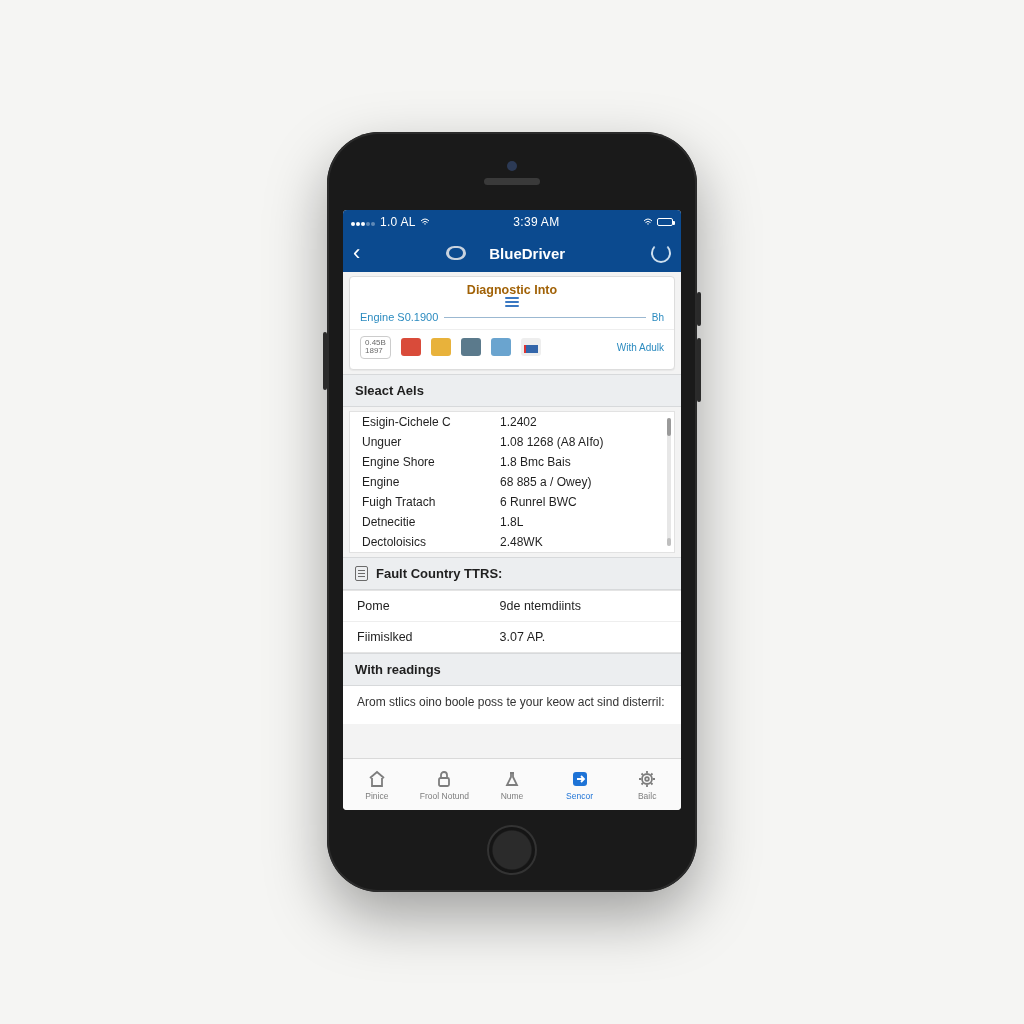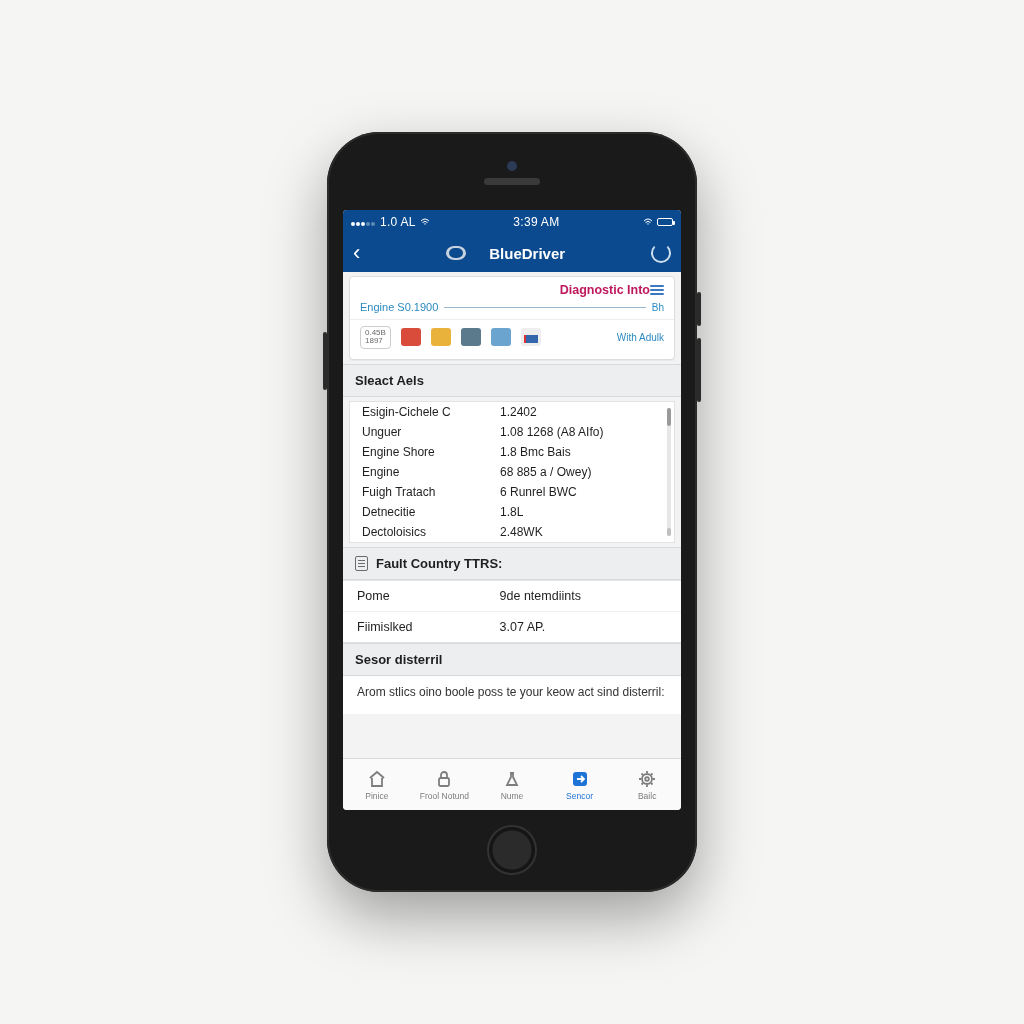--- a/index.html
+++ b/index.html
@@ -77,22 +77,22 @@
   .nav-refresh {
     width:20px; height:20px; border:2px solid #cfe0ef; border-radius:50%;
     border-top-color: transparent; position:relative;
   }
   
   .card {
     margin: 4px 6px; background:#fff; border:1px solid #ddd; border-radius:4px;
     box-shadow: 0 1px 1px rgba(0,0,0,0.05);
   }
   .card-head {
-    display:flex; justify-content:flex-end; align-items:center;
-    padding: 6px 10px 4px; color:#be185d; font-size:12.5px; font-weight:600;
+    display:flex; justify-content:space-between; align-items:center;
+    padding: 6px 10px 4px; color:#a16207; font-size:12.5px; font-weight:600;flex-direction:column;
   }
   .ham { display:flex; flex-direction:column; gap:2px; }
   .ham span { width:14px; height:2px; background:#3a78c2; border-radius:1px;}
   .eng-line { display:flex; align-items:center; padding: 0 10px 6px; gap:6px; color:#2a8abf; font-size:11px; }
   .eng-line .rule { flex:1; height:1px; background:#9bb8d1; }
   .eng-line .cap { color:#2a8abf; font-size:10px; }
   .icon-row {
     display:flex; align-items:center; justify-content:space-between;
     padding: 6px 10px 10px; border-top:1px solid #eee;
   }
@@ -262,21 +262,21 @@
           <span class="k">Pome</span>
           <span class="v">9de ntemdiints</span>
         </div>
       <div class="kv-row" style="border-top:1px solid #eee;">
           <span class="k">Fiimislked</span>
           <span class="v">3.07 AP.</span>
         </div>
     </div>
 
     <div class="section-head">
-      <span>Sesor disterril</span>
+      <span>With readings</span>
     </div>
     <div class="para">Arom stlics oino boole poss te your keow act sind disterril:</div>
 
     <div class="tabbar">
       <div class="tab">
         <span class="ic">
           <svg width="20" height="18" viewBox="0 0 20 18">
               <path d="M3 8 L10 2 L17 8 M5 8 V16 H15 V8"></path>
             </svg>
         </span>

